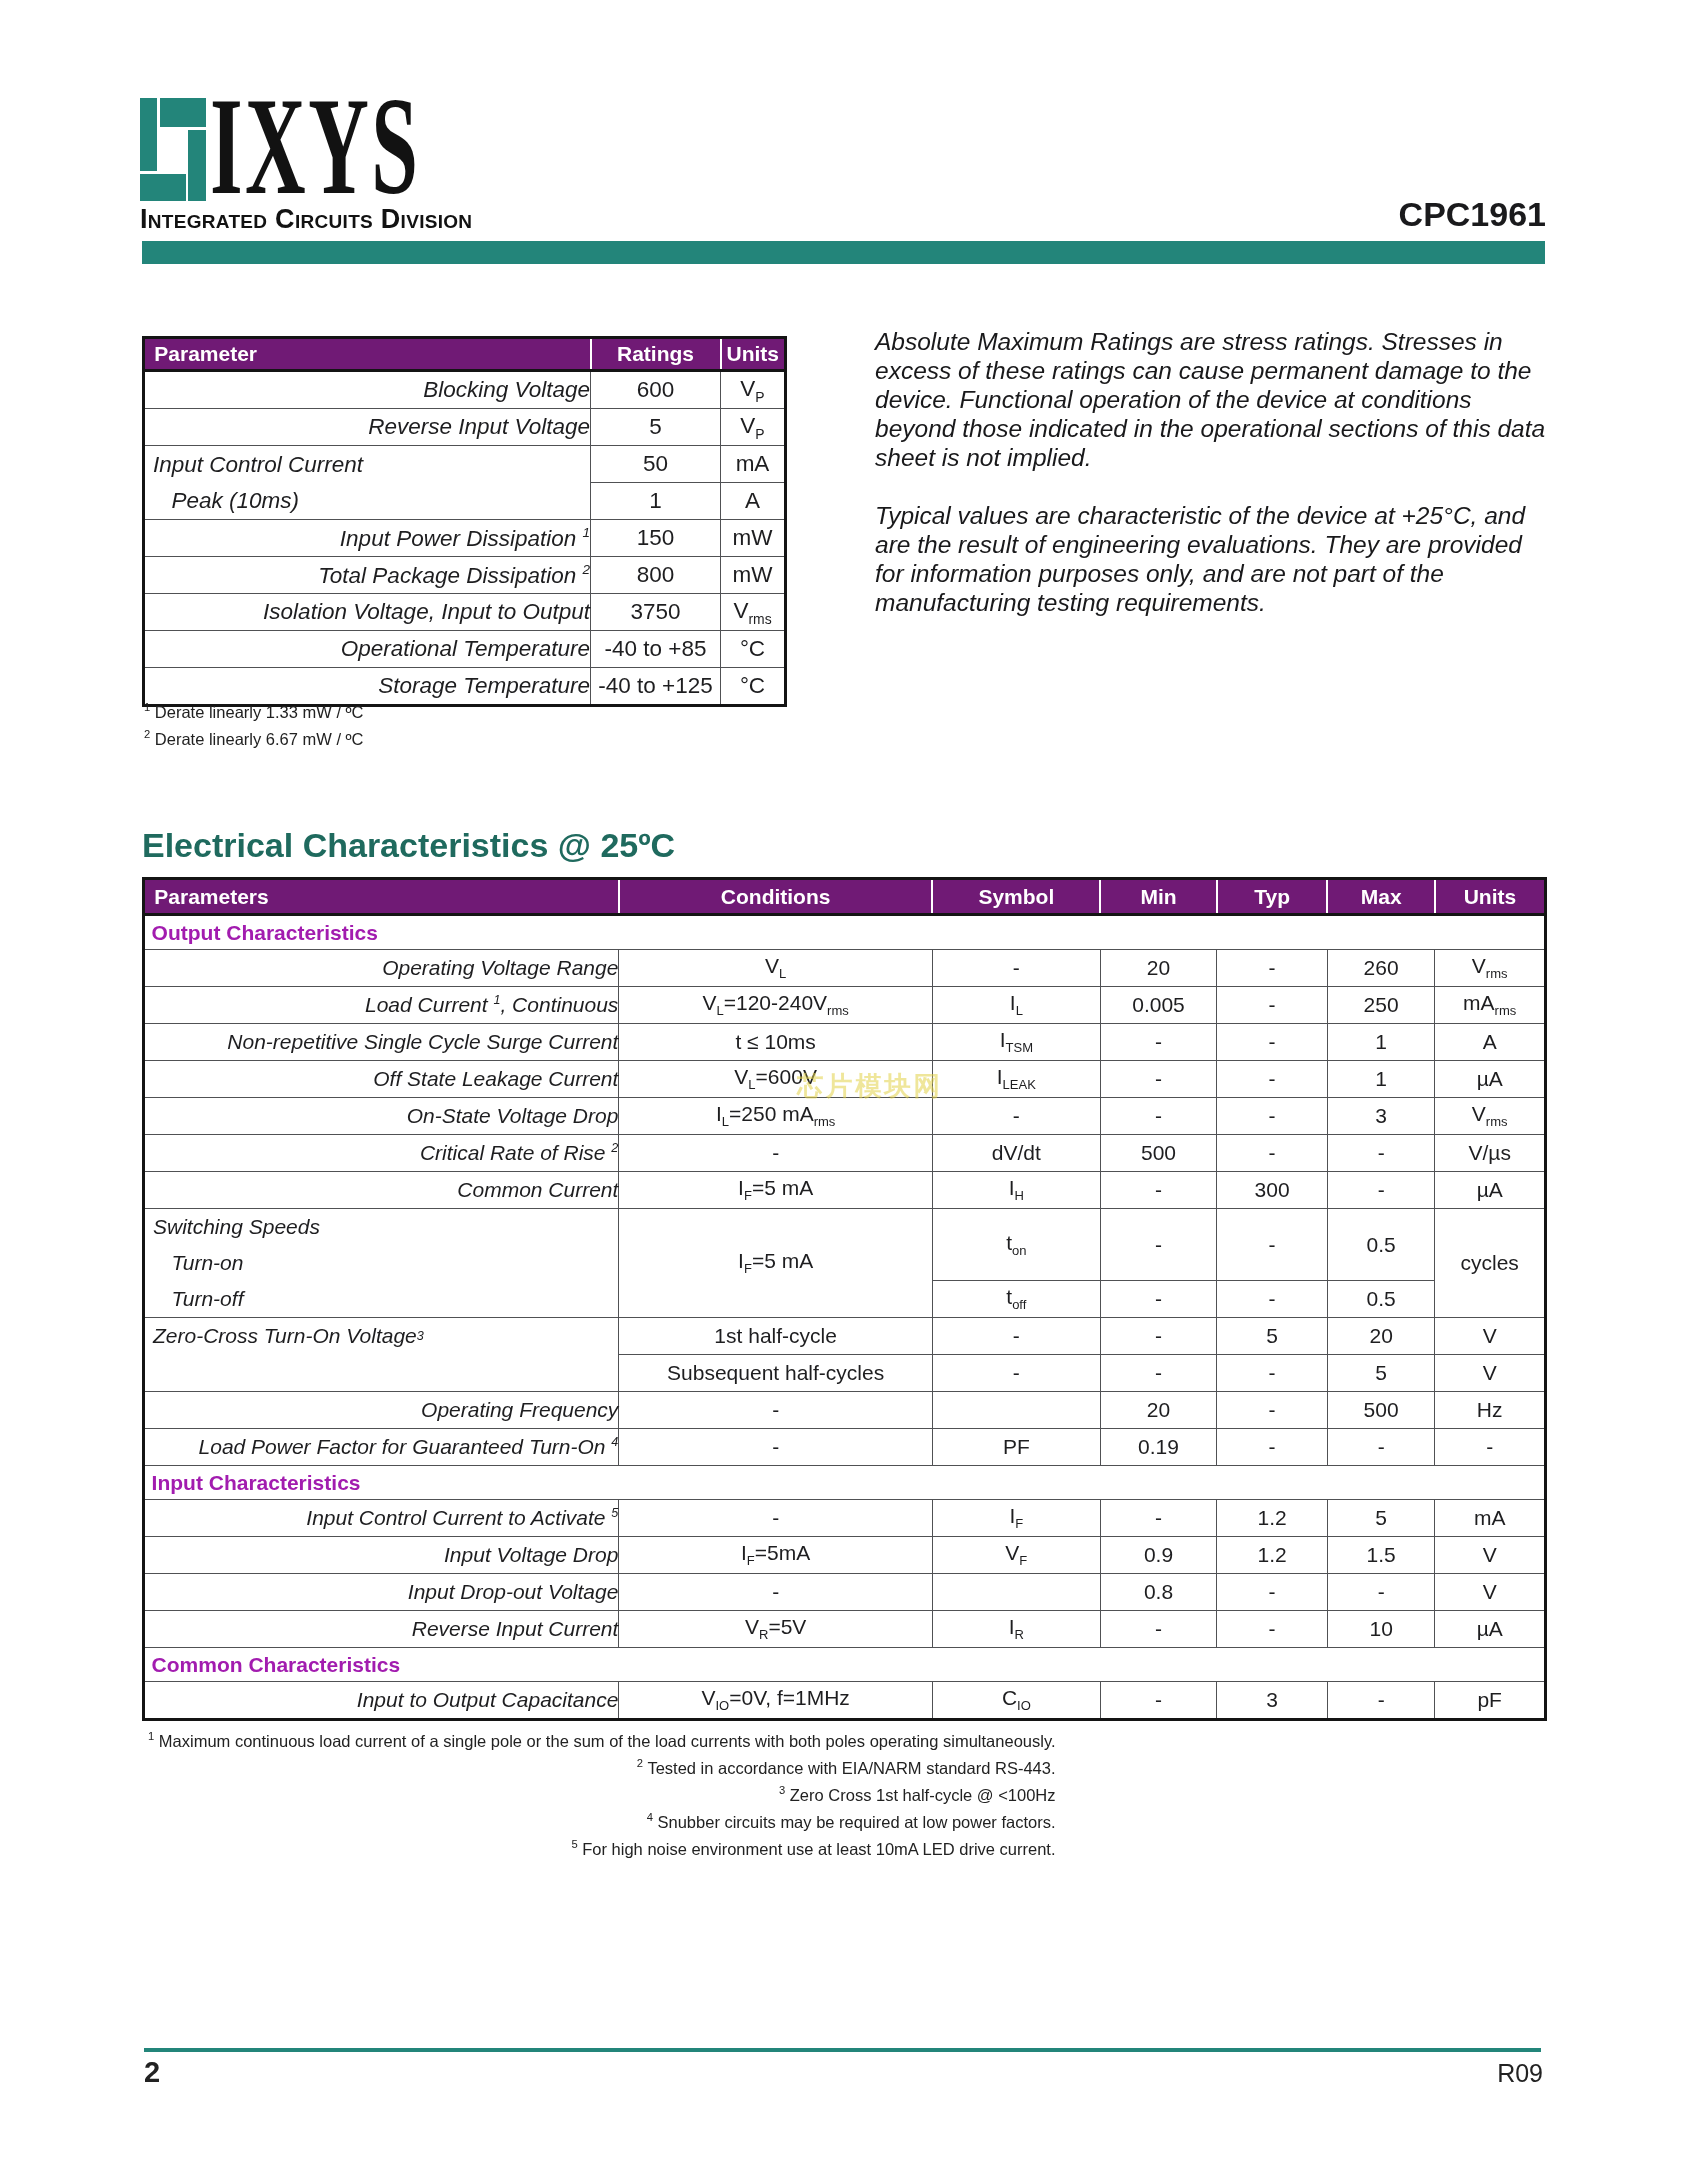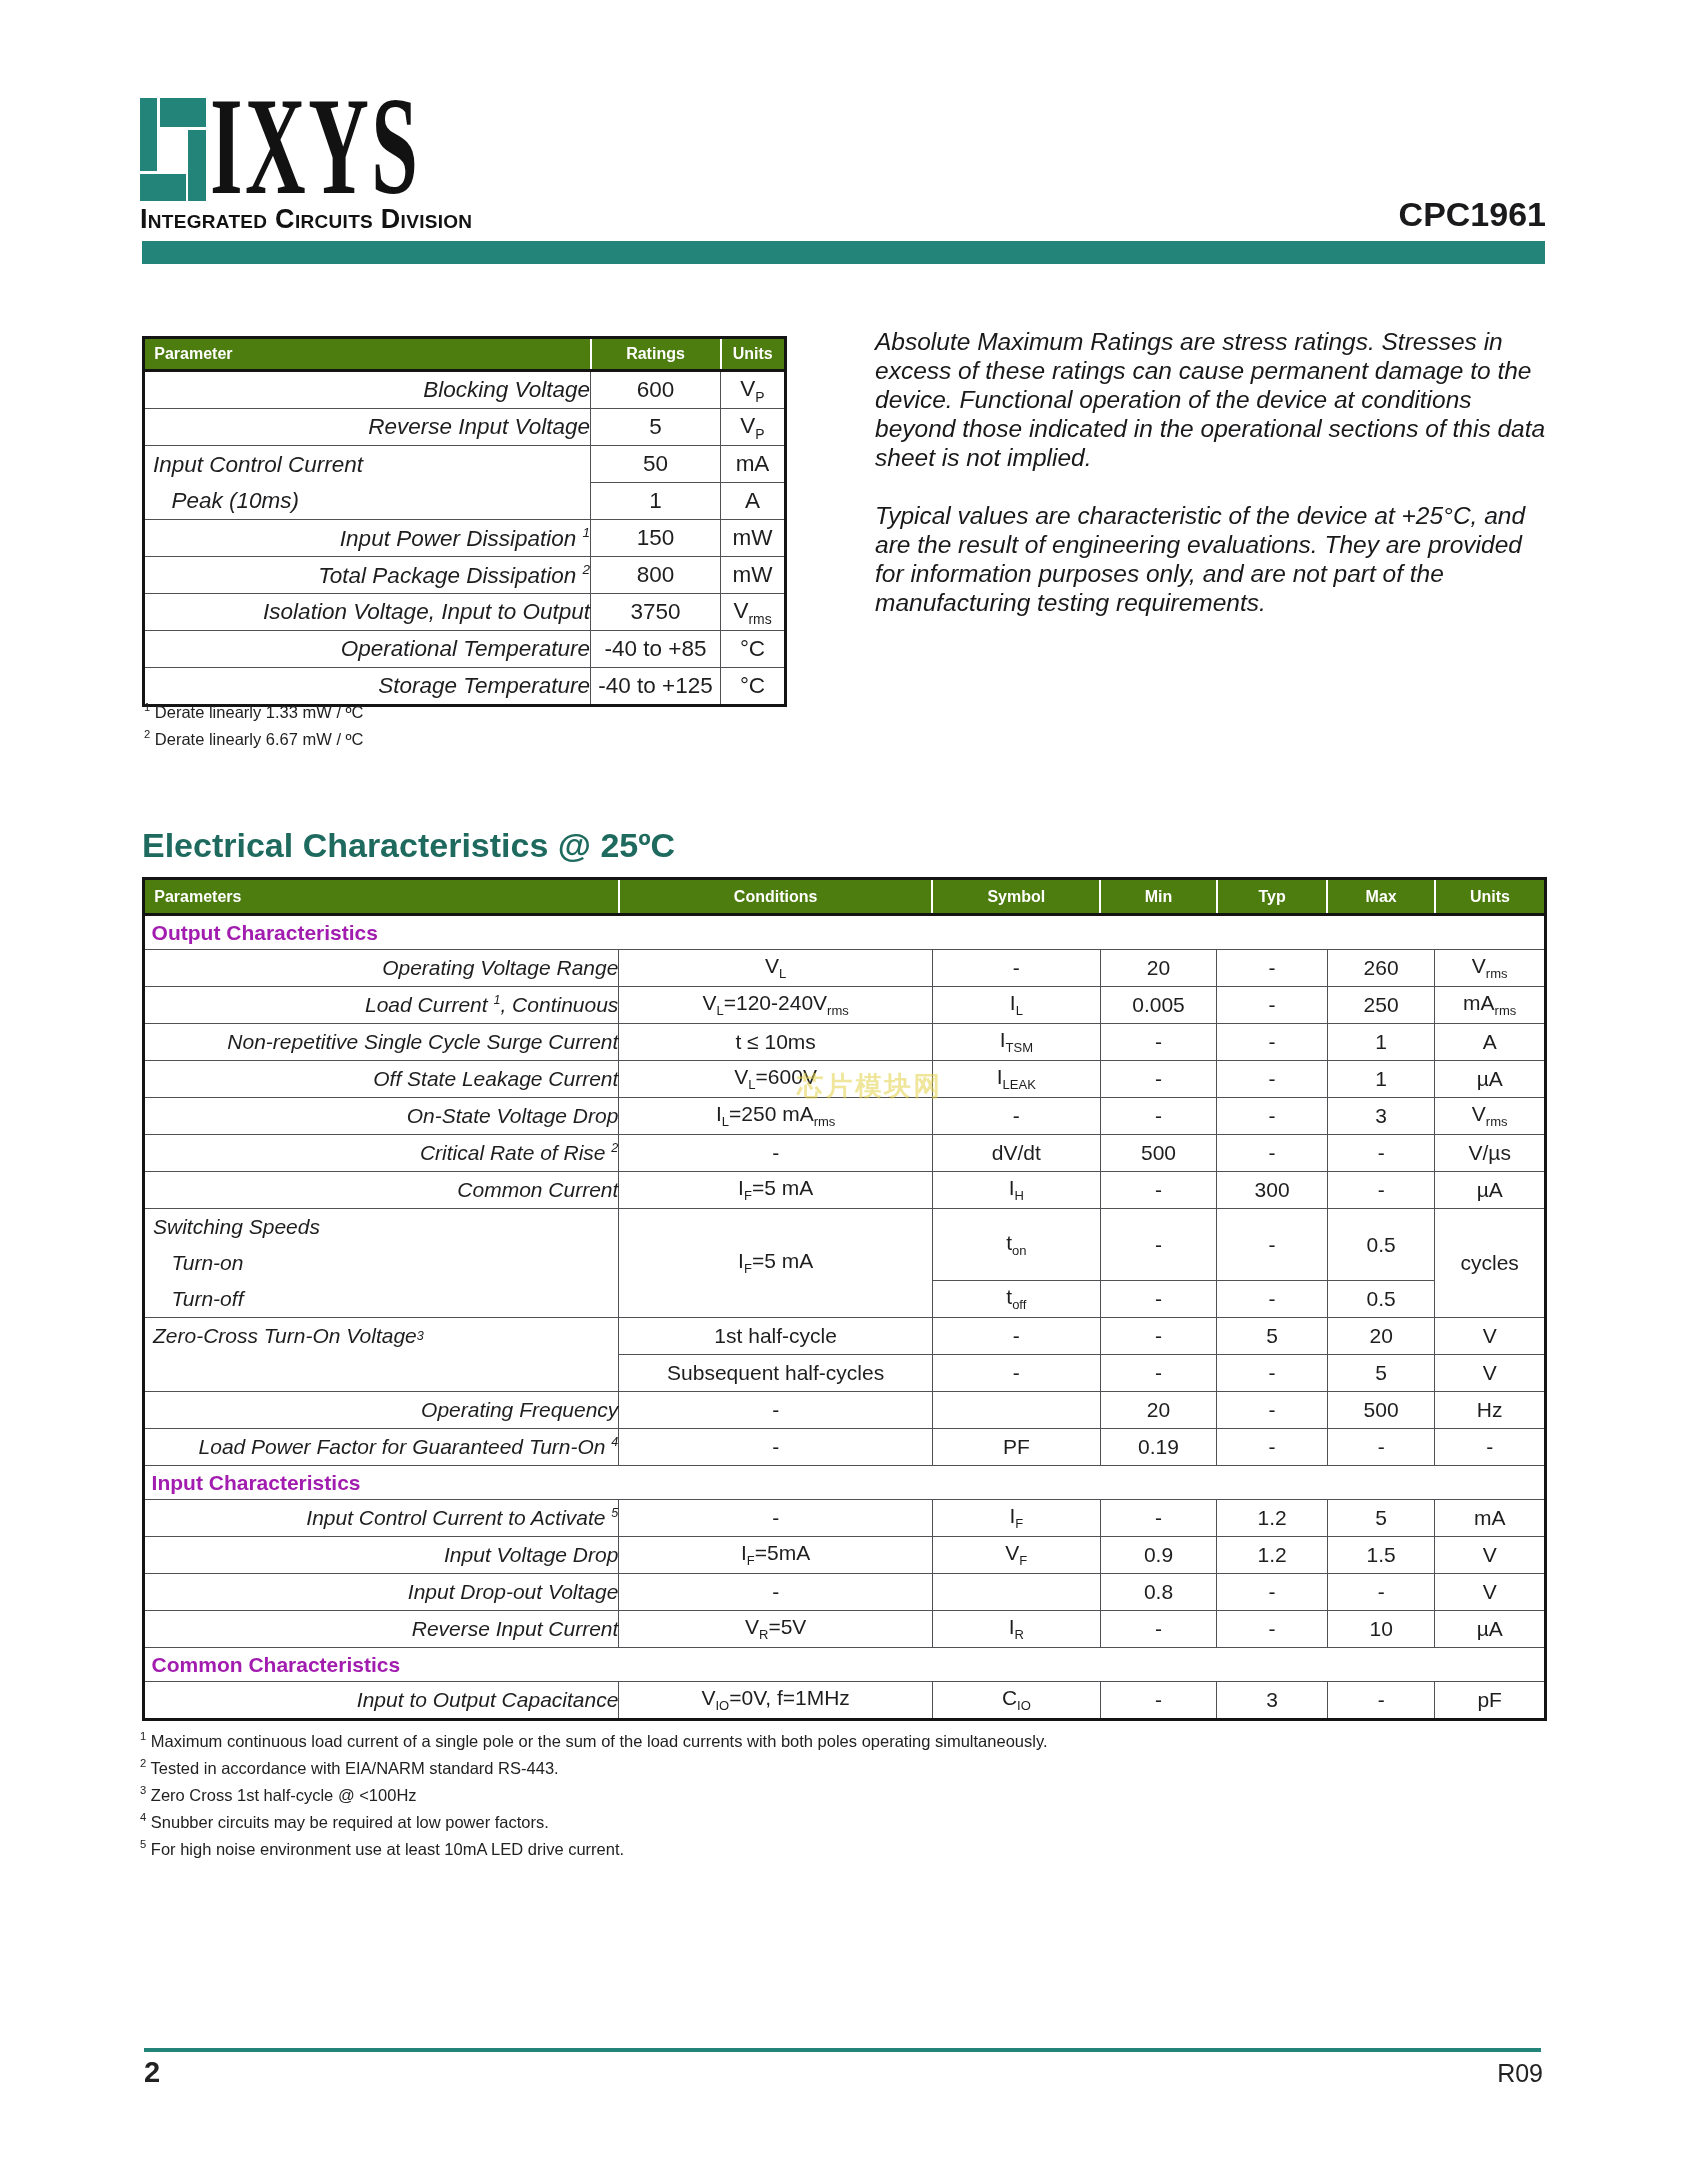--- a/index.html
+++ b/index.html
@@ -39,21 +39,21 @@
   }
   #amr-heading{top:291px;}
   #ec-heading{top:826px;}
 
   
   table.data{
     border-collapse:collapse; table-layout:fixed; background:#fff;
     border:3.3px solid #141414;
   }
   table.data th{
-    background:#4d7c0f; color:#ffffff; font-weight:bold; font-size:16px;
+    background:#701a75; color:#ffffff; font-weight:bold; font-size:21px;
     border-right:2px solid #ffffff; border-bottom:3.3px solid #141414;
     padding:0; text-align:center;
   }
   table.data th.first{text-align:left; padding-left:9.3px;}
   table.data th.last{border-right:none;}
   table.data td{
     border:1.3px solid #505154; font-size:22px; color:#1e1e20;
     text-align:center; vertical-align:middle; padding:0;
   }
   table.data td.p{text-align:right; padding-left:8px;font-style:italic;}
@@ -69,21 +69,21 @@
   td.vbottom{vertical-align:bottom; padding-bottom:4px;}
 
   
   #amr-table{position:absolute; left:142px; top:336px; width:642px;}
   #amr-table th{height:30px;}
   #amr-table td{height:36px; font-size:22.5px;}
 
   
   .fn-block{position:absolute; font-size:16.5px; color:#222; line-height:22.5px;}
   #amr-footnotes{left:144px; top:696px;}
-  #ec-footnotes{left:140px; top:1725px;}
+  #ec-footnotes{left:148px; top:1725px;text-align:right;}
   .fn sup{font-size:0.68em;}
   .notes{
     position:absolute; left:875px; top:327px; width:675px;
     font-size:24.5px; font-style:italic; line-height:29px; color:#19191b;
   }
   .notes p{margin:0 0 29px 0;}
 
   
   #ec-table{position:absolute; left:142px; top:877px; width:1405px;padding-left:28px;}
   #ec-table th{height:33px;}

